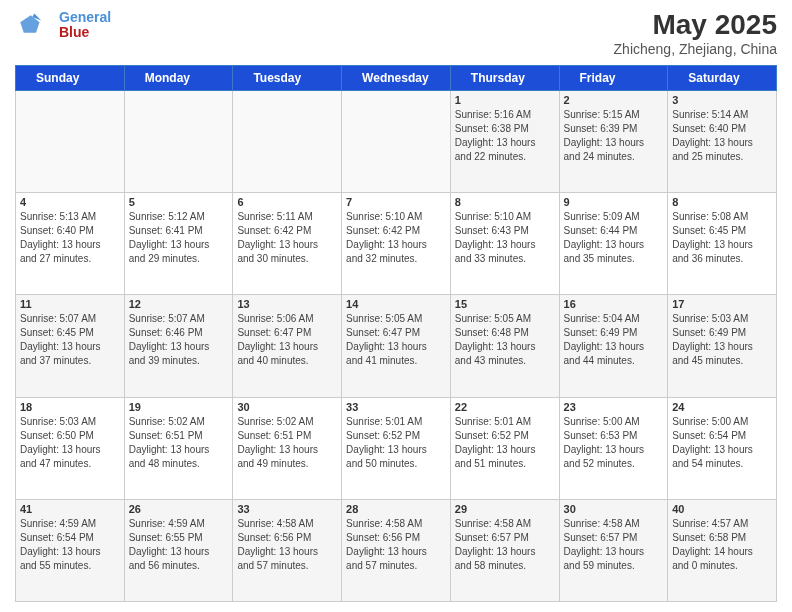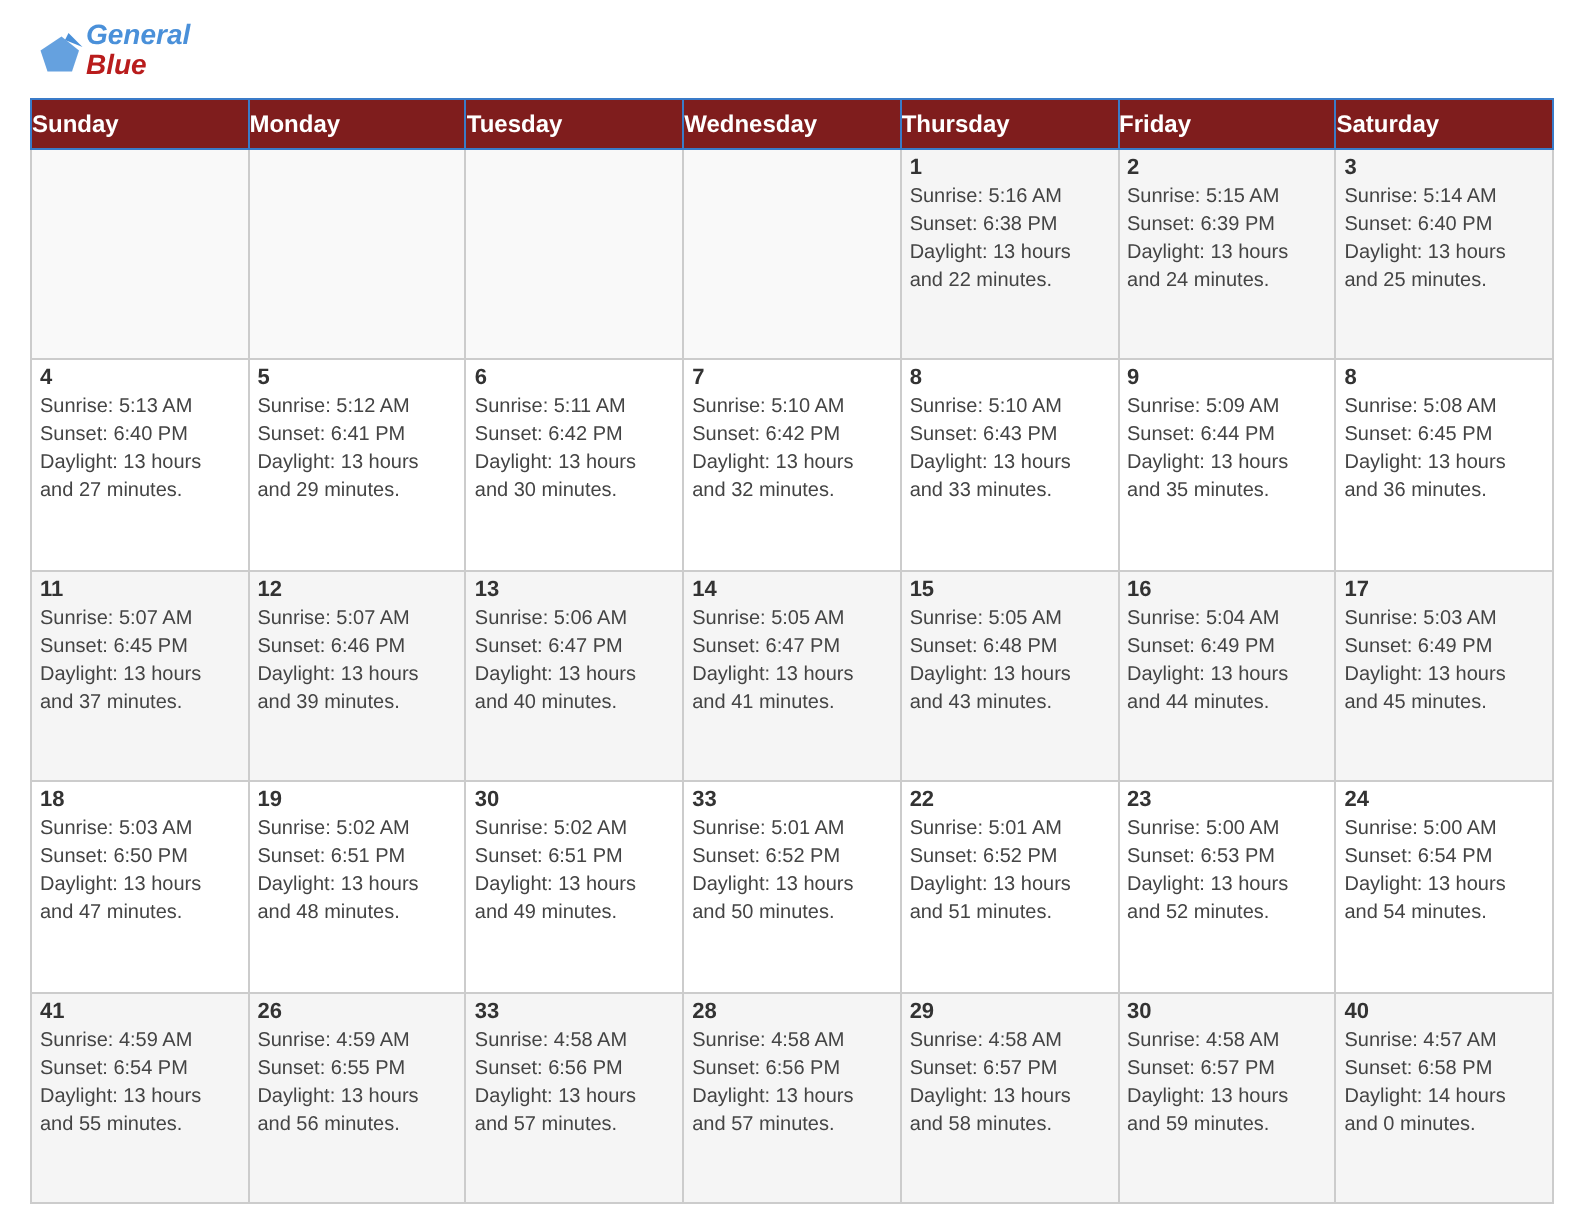--- a/index.html
+++ b/index.html
@@ -18,23 +18,22 @@
       flex-direction: column;
     }
     .header {
       display: flex;
       justify-content: space-between;
       align-items: flex-start;
       margin-bottom: 8px;
     }
     .logo {
       display: flex;
-      align-items: flex-end;
-      gap: 0;
-      font-style: italic;
+      align-items: flex-start;
+      gap: 16px;
     }
     .logo-text {
       font-size: 14px;
       font-weight: bold;
       color: #333;
       line-height: 1.1;
     }
     .logo-text span {
       color: #4a90d9;
     }
@@ -57,25 +56,25 @@
       color: #555;
     }
     .calendar {
       flex: 1;
       border: 1px solid #ccc;
       border-collapse: collapse;
       width: 100%;
       table-layout: fixed;
     }
     .calendar thead th {
-      background-color: #7f1d1d;
+      background-color: #1d4ed8;
       color: #fff;
       font-size: 12px;
       font-weight: bold;
-      padding: 5px 0;
+      padding: 5px 20px;
       text-align: left;
       border: 1px solid #3a7bc8;
     }
     .calendar tbody td {
       vertical-align: top;
       border: 1px solid #ccc;
       padding: 3px 4px;
       font-size: 9.5px;
       color: #333;
       height: 88px;
@@ -111,20 +110,24 @@
     <div class="logo">
       <svg class="logo-icon" viewBox="0 0 32 32">
         <rect x="0" y="0" width="32" height="32" fill="white"></rect>
         <polygon points="18,6 28,14 24,26 10,26 6,14" fill="#4a90d9" opacity="0.85"></polygon>
         <polygon points="22,4 30,12 20,8" fill="#4a90d9"></polygon>
       </svg>
       <div class="logo-text">
         <div><span>General</span></div>
         <div><span style="color:#b91c1c;">Blue</span></div>
       </div>
+    </div>
+    <div class="title-block">
+      <h1>May 2025</h1>
+      <h2>Zhicheng, Zhejiang, China</h2>
     </div>
   </div>
 
   <table class="calendar">
     <thead>
       <tr>
         <th>Sunday</th>
         <th>Monday</th>
         <th>Tuesday</th>
         <th>Wednesday</th>

